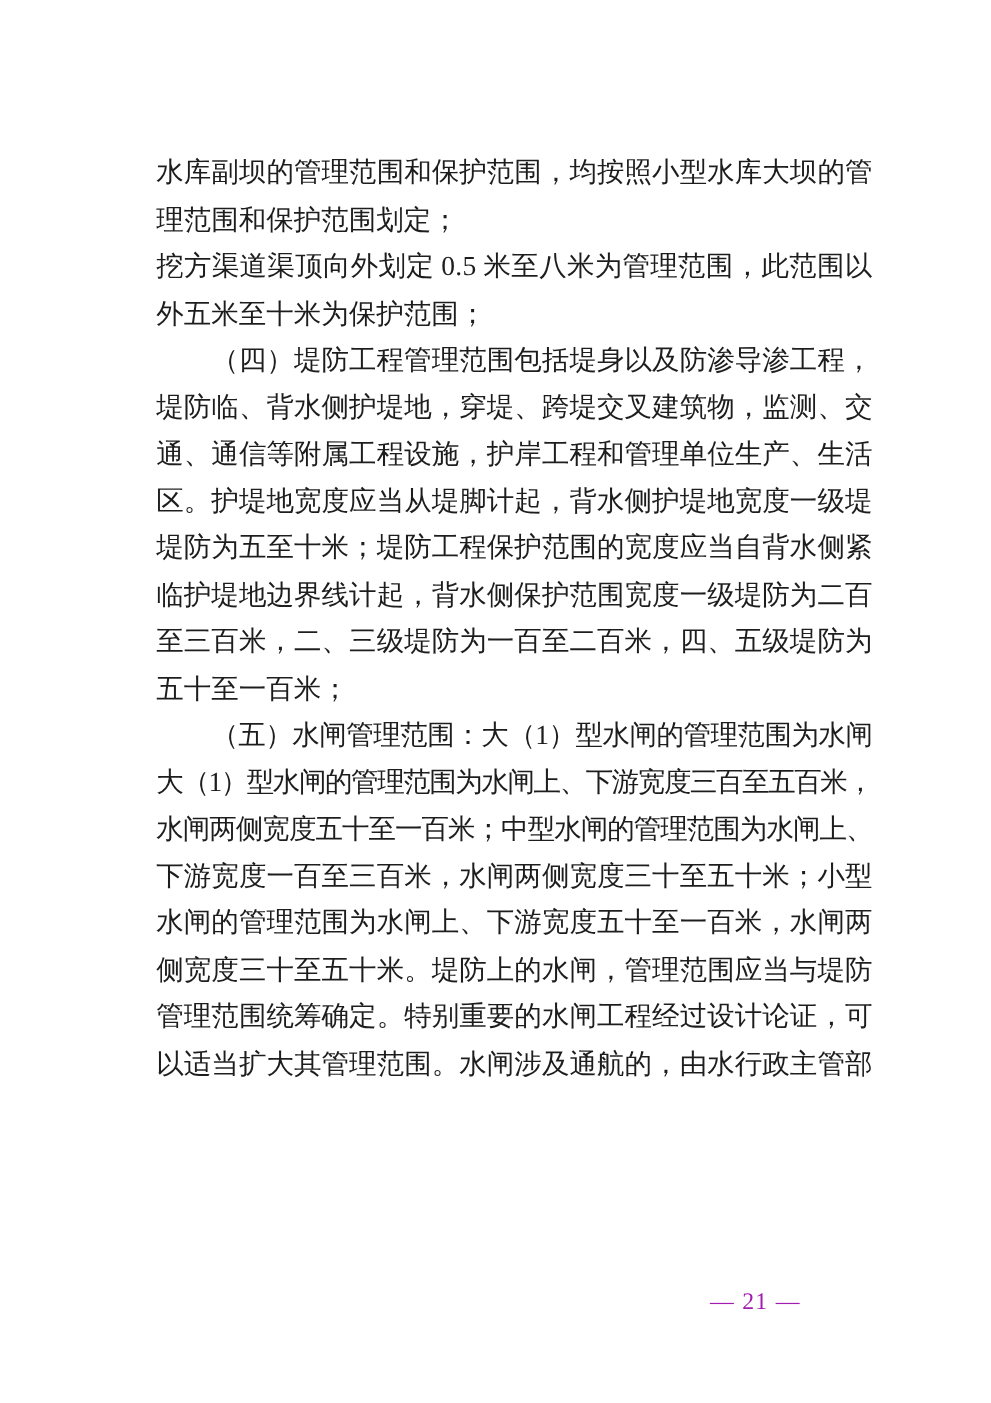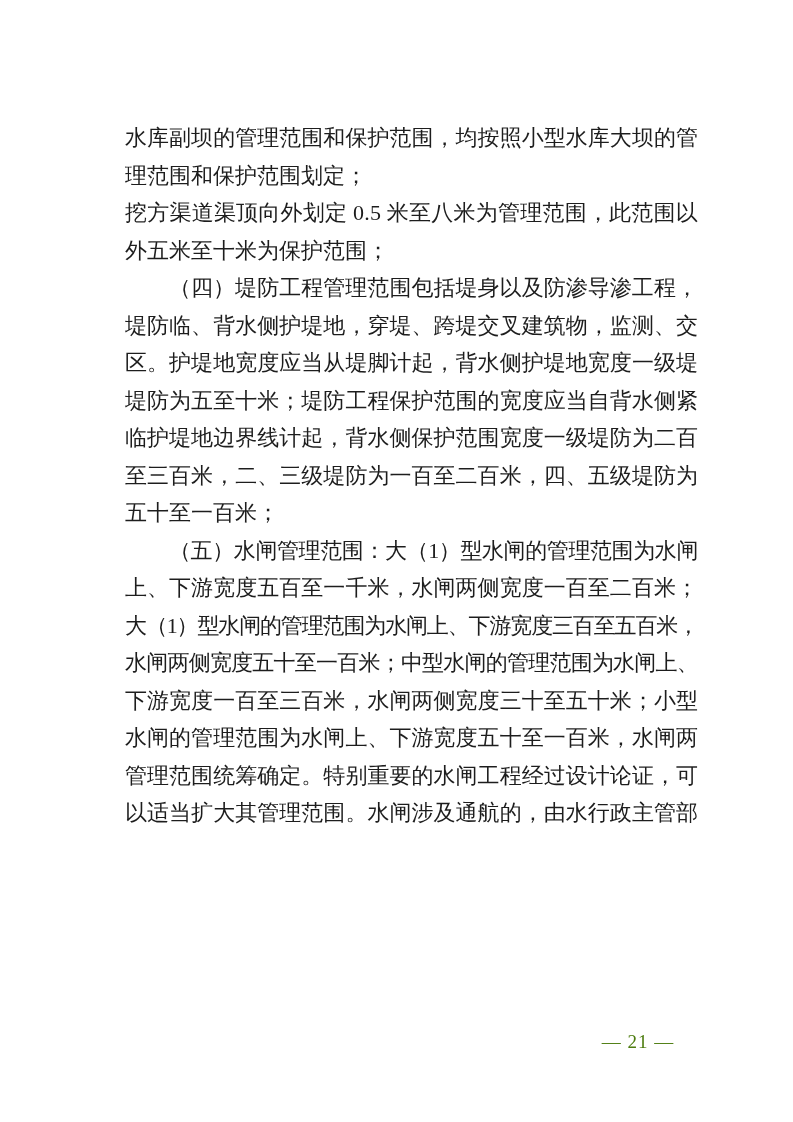--- a/index.html
+++ b/index.html
@@ -30,45 +30,46 @@
   }
   .line > span {
     display: inline-block;
     white-space: nowrap;
   }
   .page-number {
     position: absolute;
     left: 568px;
     top: 1031px;
     width: 140px;
-    text-align: center;
+    text-align: left;
     font-size: 19px;
     letter-spacing: 1px;
-    color: #4d7c0f;
+    color: #a21caf;
   }
 </style>
 </head>
 <body>
 
 <div class="page">
   <div class="text-block" id="text-block">
       <div class="line"><span style="letter-spacing: 0.0384615px;">水库副坝的管理范围和保护范围，均按照小型水库大坝的管</span></div>
       <div class="line"><span>理范围和保护范围划定；</span></div>
       <div class="line"><span style="letter-spacing: 0.224138px;">挖方渠道渠顶向外划定 0.5 米至八米为管理范围，此范围以</span></div>
       <div class="line"><span>外五米至十米为保护范围；</span></div>
       <div class="line" style="padding-left: 44px;"><span style="letter-spacing: 0.0416667px;">（四）堤防工程管理范围包括堤身以及防渗导渗工程，</span></div>
       <div class="line"><span style="letter-spacing: 0.0384615px;">堤防临、背水侧护堤地，穿堤、跨堤交叉建筑物，监测、交</span></div>
+      <div class="line"><span style="letter-spacing: 0.0384615px;">通、通信等附属工程设施，护岸工程和管理单位生产、生活</span></div>
       <div class="line"><span style="letter-spacing: 0.0384615px;">区。护堤地宽度应当从堤脚计起，背水侧护堤地宽度一级堤</span></div>
       <div class="line"><span style="letter-spacing: 0.0384615px;">堤防为五至十米；堤防工程保护范围的宽度应当自背水侧紧</span></div>
       <div class="line"><span style="letter-spacing: 0.0384615px;">临护堤地边界线计起，背水侧保护范围宽度一级堤防为二百</span></div>
       <div class="line"><span style="letter-spacing: 0.0384615px;">至三百米，二、三级堤防为一百至二百米，四、五级堤防为</span></div>
       <div class="line"><span>五十至一百米；</span></div>
       <div class="line" style="padding-left: 44px;"><span style="letter-spacing: -0.4px;">（五）水闸管理范围：大（1）型水闸的管理范围为水闸</span></div>
-      <div class="line"><span style="letter-spacing: 0.0384615px;">上、下游宽度五百至一千米，水闸两侧宽度一百至二百米；</span></div>
       <div class="line"><span style="letter-spacing: -1.14286px;">大（1）型水闸的管理范围为水闸上、下游宽度三百至五百米，</span></div>
       <div class="line"><span style="letter-spacing: -0.777778px;">水闸两侧宽度五十至一百米；中型水闸的管理范围为水闸上、</span></div>
       <div class="line"><span style="letter-spacing: 0.0384615px;">下游宽度一百至三百米，水闸两侧宽度三十至五十米；小型</span></div>
       <div class="line"><span style="letter-spacing: 0.0384615px;">水闸的管理范围为水闸上、下游宽度五十至一百米，水闸两</span></div>
+      <div class="line"><span style="letter-spacing: 0.0384615px;">侧宽度三十至五十米。堤防上的水闸，管理范围应当与堤防</span></div>
       <div class="line"><span style="letter-spacing: 0.0384615px;">管理范围统筹确定。特别重要的水闸工程经过设计论证，可</span></div>
       <div class="line"><span style="letter-spacing: 0.0384615px;">以适当扩大其管理范围。水闸涉及通航的，由水行政主管部</span></div>
     </div>
   <div class="page-number">— 21 —</div>
 </div>
 
 </body></html>

